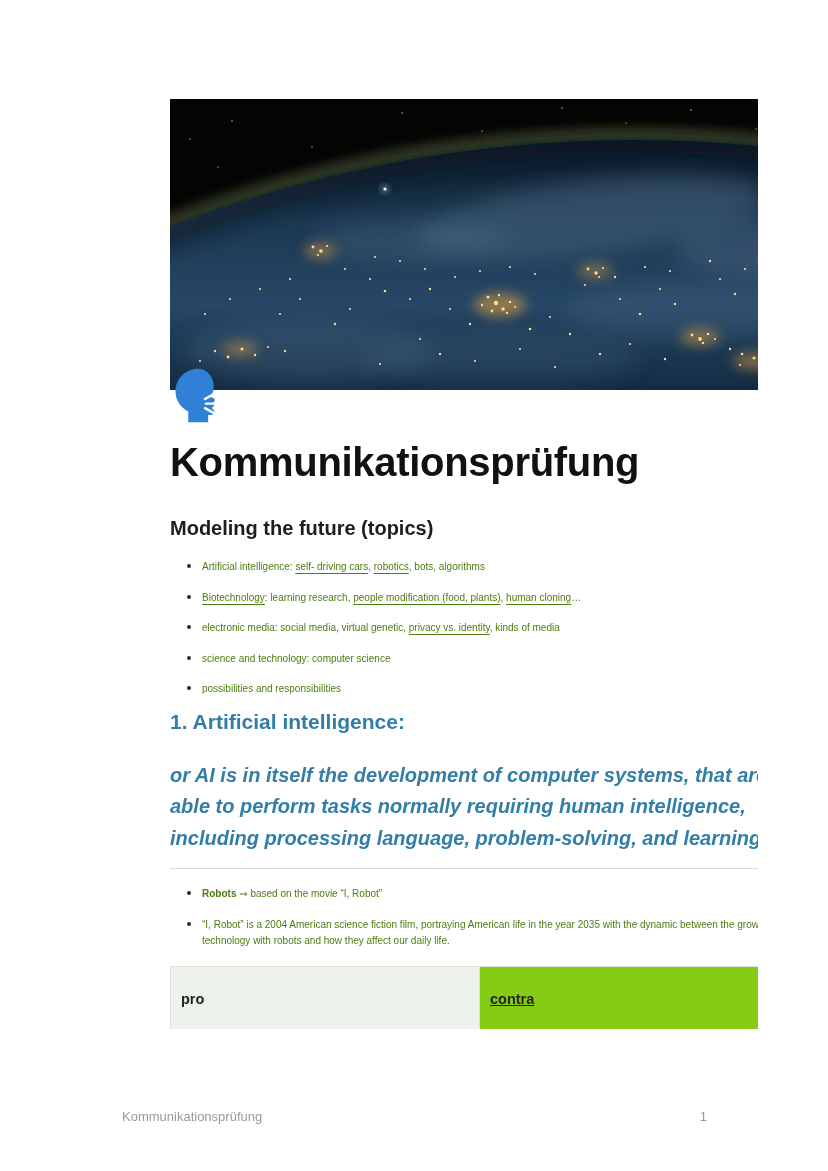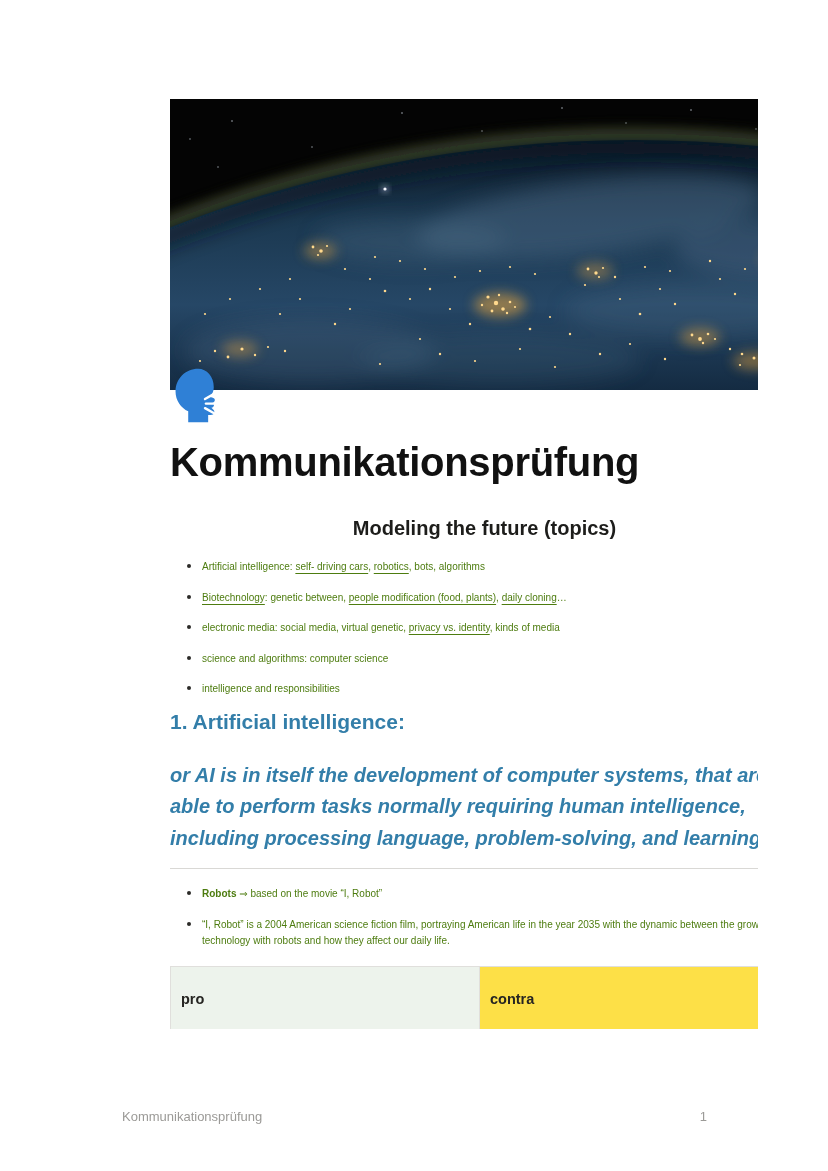--- a/index.html
+++ b/index.html
@@ -18,21 +18,21 @@
   
   .cover { position: relative; width: 629px; height: 291px; margin-top: 99px; }
   .cover svg { display: block; width: 100%; height: 100%; }
 
   
   .page-icon { position: relative; width: 58px; height: 58px; margin-top: -24px; margin-left: 1px; }
   .page-icon svg { display: block; width: 100%; height: 100%; }
 
   
   .title { font-size: 40px; font-weight: 700; letter-spacing: -0.3px; margin-top: 16px; color: #111; }
-  .h3 { font-size: 20px; font-weight: 700; margin-top: 32px; color: #1d1d1b; text-align: center; }
+  .h3 { font-size: 20px; font-weight: 700; margin-top: 32px; color: #1d1d1b; }
   .h2 { font-size: 21px; font-weight: 700; margin-top: 12px; color: #337ea9; }
 
   
   ul.blist { margin: 15px 0 0 0; padding-left: 32px; list-style: disc; }
   ul.blist li { font-size: 10px; line-height: 1.66; margin-bottom: 10px; color: #4d7c0f; }
   ul.blist li::marker { color: #2b2a27; font-size: 13px; }
   .u { text-decoration: underline; text-decoration-thickness: 1px; text-underline-offset: 3px; }
 
   
   .definition {
@@ -58,21 +58,21 @@
     padding: 24px 10px;
     height: 31px;
     color: #262522;
     vertical-align: middle;
     white-space: nowrap;
     overflow: hidden;
   }
   table.pc col.c-pro { width: 309px; }
   table.pc col.c-contra { width: 320px; }
   .bg-green { background: #edf3ec; }
-  .bg-red { background: #fde047; }
+  .bg-red { background: #84cc16; text-decoration: underline; }
 
   
   .footer {
     position: absolute;
     left: 52px;
     right: 51px;
     top: 1109px;
     display: flex;
     justify-content: space-between;
     font-size: 13px;
@@ -254,24 +254,24 @@
           <line x1="37.5" y1="46.5" x2="48" y2="52.5"></line>
         </g>
       </svg>
     </div>
 
     <h1 class="title">Kommunikationsprüfung</h1>
 
     <h3 class="h3">Modeling the future (topics)</h3>
     <ul class="blist">
       <li><span>Artificial intelligence: </span><span class="u">self- driving cars</span><span>, </span><span class="u">robotics</span><span>, bots, algorithms</span></li>
-      <li><span class="u">Biotechnology</span><span>: genetic between, </span><span class="u">people modification (food, plants)</span><span>, </span><span class="u">daily cloning</span><span>…</span></li>
+      <li><span class="u">Biotechnology</span><span>: learning research, </span><span class="u">people modification (food, plants)</span><span>, </span><span class="u">human cloning</span><span>…</span></li>
       <li><span>electronic media: social media, virtual genetic, </span><span class="u">privacy vs. identity</span><span>, kinds of media</span></li>
-      <li><span>science and algorithms: computer science</span></li>
-      <li><span>intelligence and responsibilities</span></li>
+      <li><span>science and technology: computer science</span></li>
+      <li><span>possibilities and responsibilities</span></li>
     </ul>
 
     <h2 class="h2">1. Artificial intelligence:</h2>
     <p class="definition"><span>or AI is in itself the development of computer systems, that are able to perform tasks normally requiring human intelligence, including processing language, problem-solving, and learning</span><span style="color: rgb(74, 74, 72);">.</span></p>
 
     <hr class="divider">
 
     <ul class="blist second">
       <li><span style="font-weight: 700;">Robots</span><span> ⇒ based on the movie “I, Robot”</span></li>
       <li><span>“I, Robot” is a 2004 American science fiction film, portraying American life in the year 2035 with the dynamic between the growing technology with robots and how they affect our daily life.</span></li>

